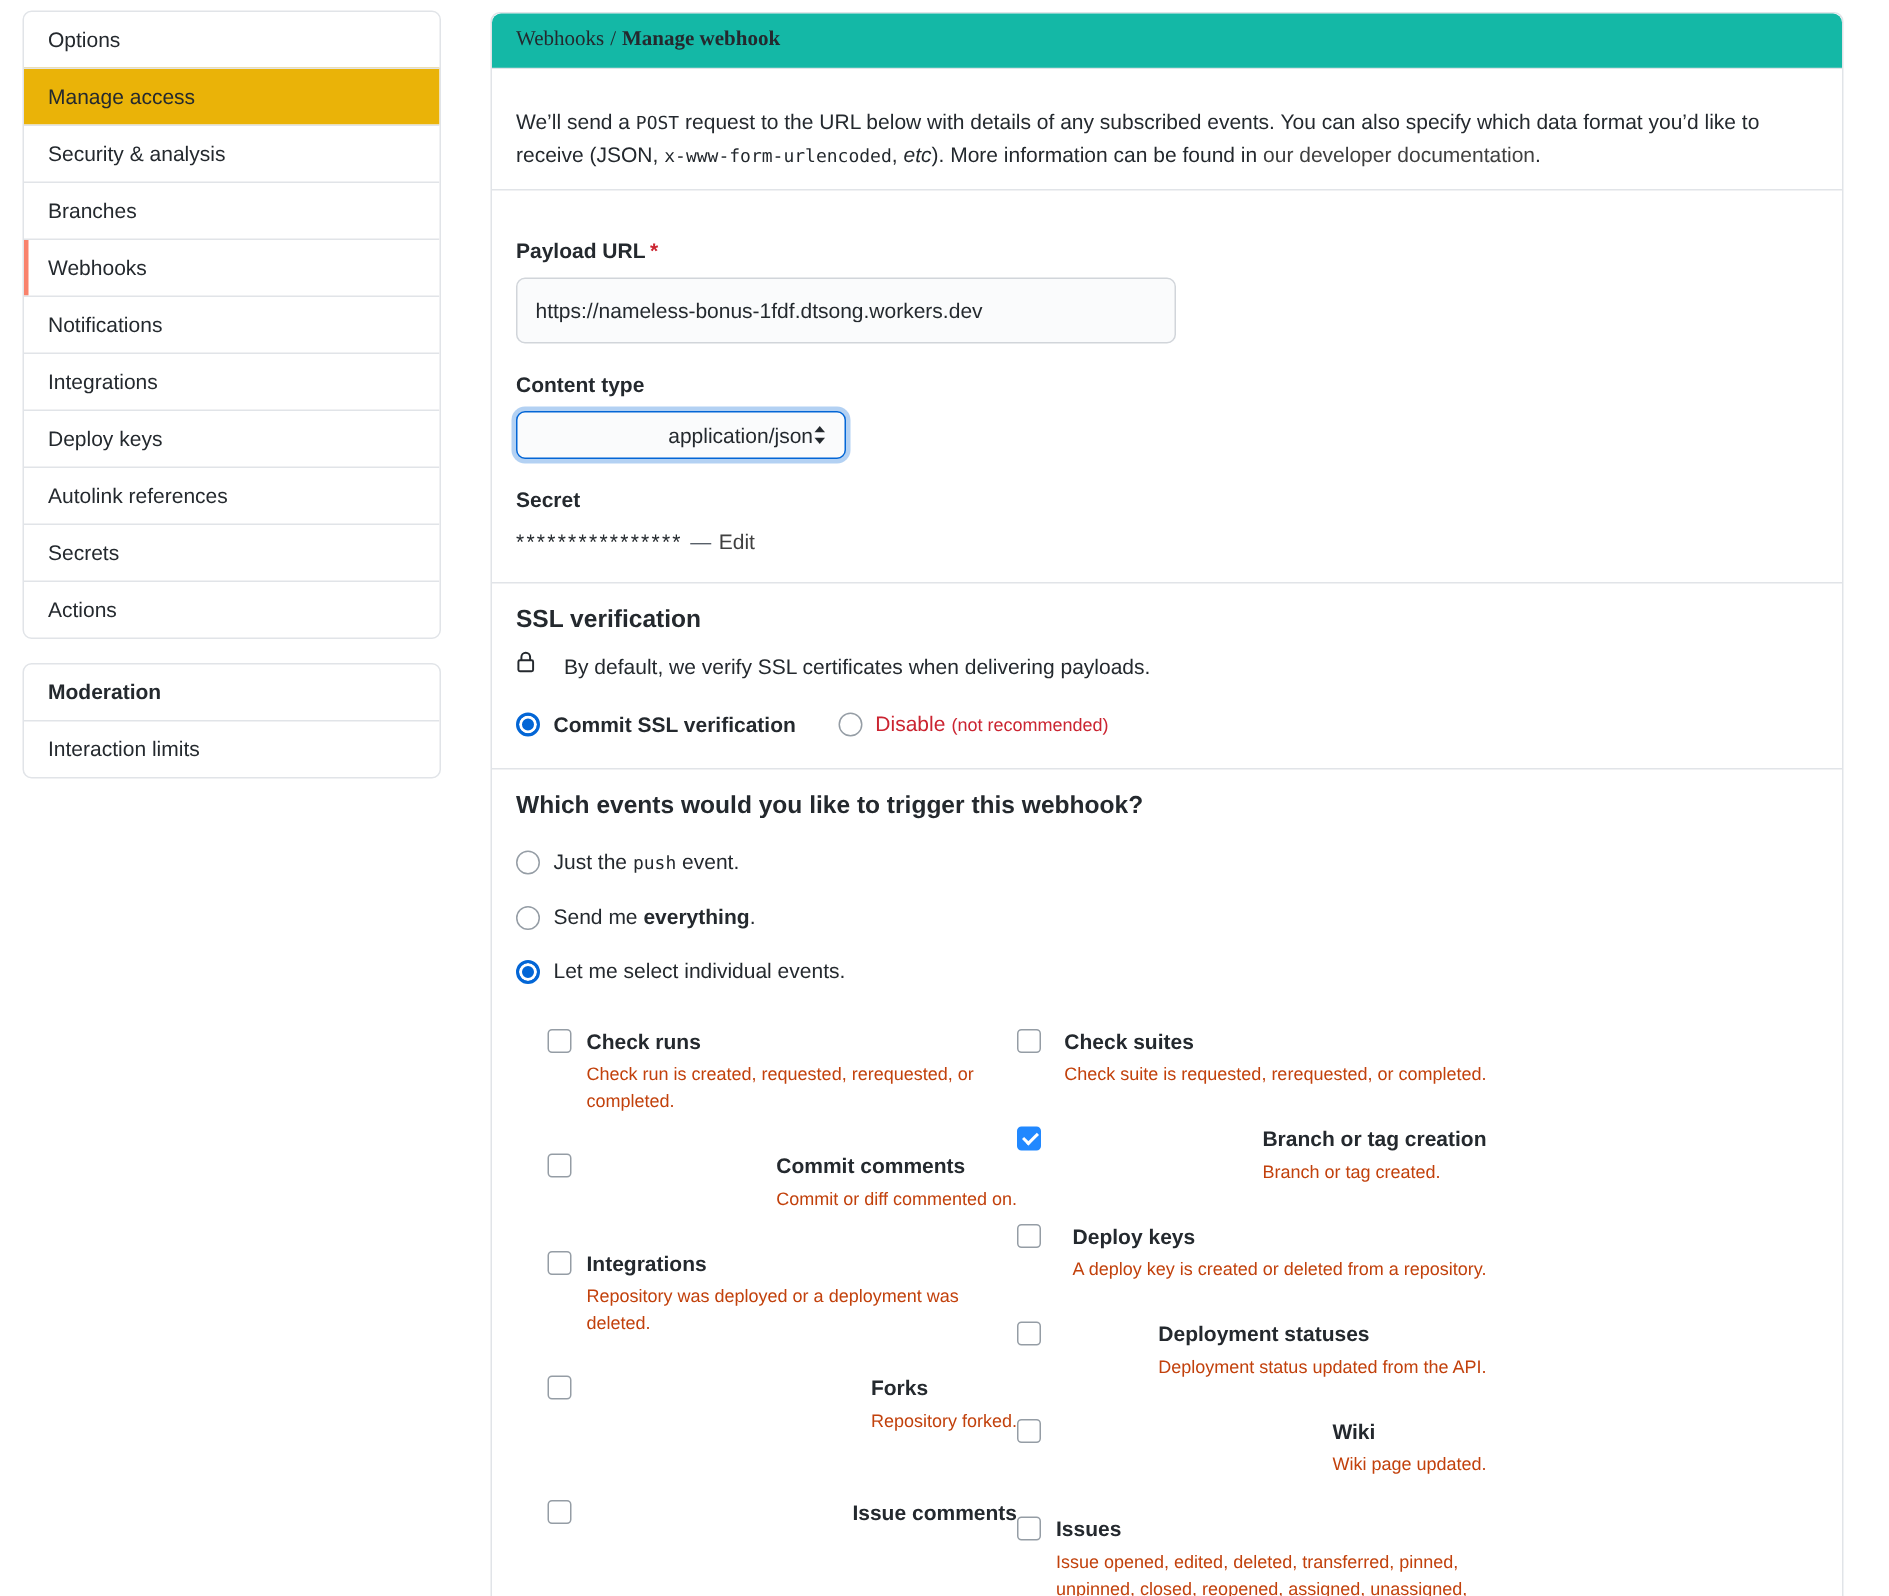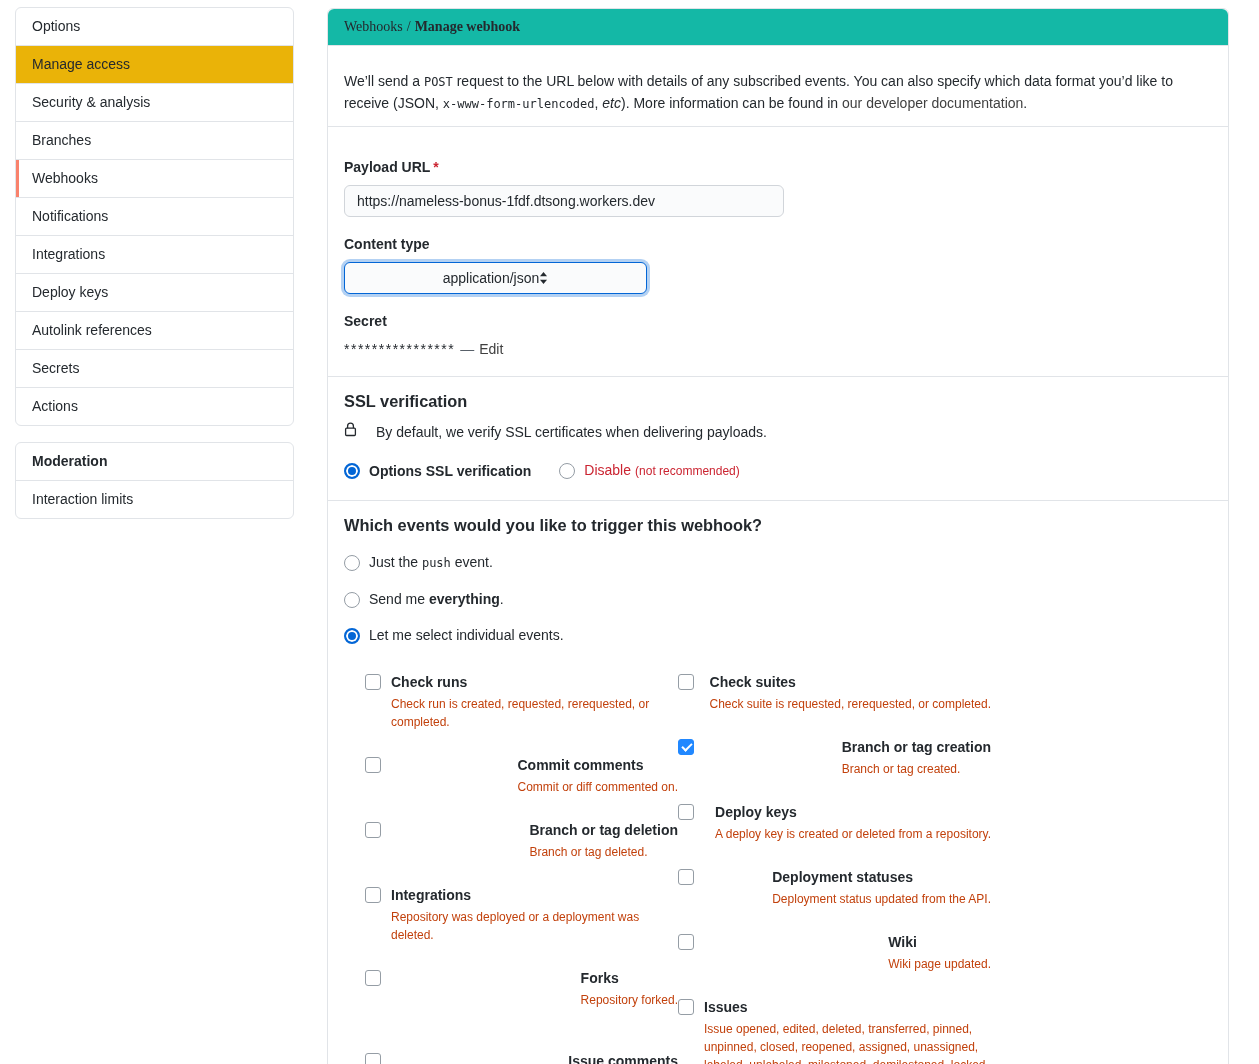--- a/index.html
+++ b/index.html
@@ -36,29 +36,29 @@
   .crumb-sep { margin:0 4px; color:#24292e; }
   .crumb-current { font-weight:600; }
 
   .intro { padding:11px 16px; border-bottom:1px solid #e1e4e8; line-height:21px; }
 
   .form-section { padding:16px; }
   .form-group { margin-bottom:17px; }
   .form-label { display:block; font-weight:600; line-height:21px; margin-bottom:7px; }
   .required { color:#cb2431; margin-left:3px; font-weight:600; }
   .text-input {
-    width:440px; height:32px; padding:5px 12px; font-size:14px; color:#24292e;
+    width:440px; height:44px; padding:5px 12px; font-size:14px; color:#24292e;
     font-family:"Liberation Sans", sans-serif;
     background:#fafbfc; border:1px solid #d1d5da; border-radius:6px; outline:none;
   }
   .select {
-    width:303px; height:32px; padding:5px 12px; background:#fafbfc;
+    width:220px; height:32px; padding:5px 12px; background:#fafbfc;
     border:1px solid #0366d6; border-radius:6px;
     box-shadow:0 0 0 3px rgba(3,102,214,0.3);
-    display:flex; align-items:center; justify-content:center; cursor:pointer;
+    display:flex; align-items:center; justify-content:flex-end; cursor:pointer;
   }
   .secret-row { line-height:21px; }
   .secret-value { letter-spacing:1.5px; color:#24292e; }
   .secret-sep { color:#586069; margin:0 5px; }
 
   .section { border-top:1px solid #e1e4e8; padding:14px 16px 18px; }
   .section-heading { font-weight:600; line-height:21px; margin:0 0 10px; }
   .ssl-note { display:flex; align-items:flex-start; gap:19px; margin-bottom:17px; line-height:21px; }
   .icon { flex-shrink:0; display:inline-flex; }
 
@@ -156,21 +156,21 @@
         <svg width="13" height="15" viewBox="0 0 13 15" fill="none" stroke="#24292e" stroke-width="1.3">
             <rect x="1.6" y="6.2" width="9.8" height="7.3" rx="1"></rect>
             <path d="M3.6 6.2 V4 a2.9 2.9 0 0 1 5.8 0 V6.2"></path>
           </svg>
       </span>
       <span>By default, we verify SSL certificates when delivering payloads.</span>
     </div>
     <div class="radio-inline">
       <label class="radio-row">
         <span class="radio selected"></span>
-        <span class="bold">Options SSL verification</span>
+        <span class="bold">Commit SSL verification</span>
       </label>
       <label class="radio-row">
         <span class="radio"></span>
         <span class="danger"><span>Disable</span><span class="danger-note">(not recommended)</span></span>
       </label>
     </div>
   </div>
 
   <div class="section">
     <h3 class="section-heading">Which events would you like to trigger this webhook?</h3>
@@ -202,27 +202,20 @@
         <label class="event">
           <span class="checkbox"></span>
           <span class="event-text">
             <span class="event-label">Commit comments</span>
             <span class="event-desc">Commit or diff commented on.</span>
           </span>
         </label>
         <label class="event">
           <span class="checkbox"></span>
           <span class="event-text">
-            <span class="event-label">Branch or tag deletion</span>
-            <span class="event-desc">Branch or tag deleted.</span>
-          </span>
-        </label>
-        <label class="event">
-          <span class="checkbox"></span>
-          <span class="event-text">
             <span class="event-label">Integrations</span>
             <span class="event-desc">Repository was deployed or a deployment was deleted.</span>
           </span>
         </label>
         <label class="event">
           <span class="checkbox"></span>
           <span class="event-text">
             <span class="event-label">Forks</span>
             <span class="event-desc">Repository forked.</span>
           </span>

